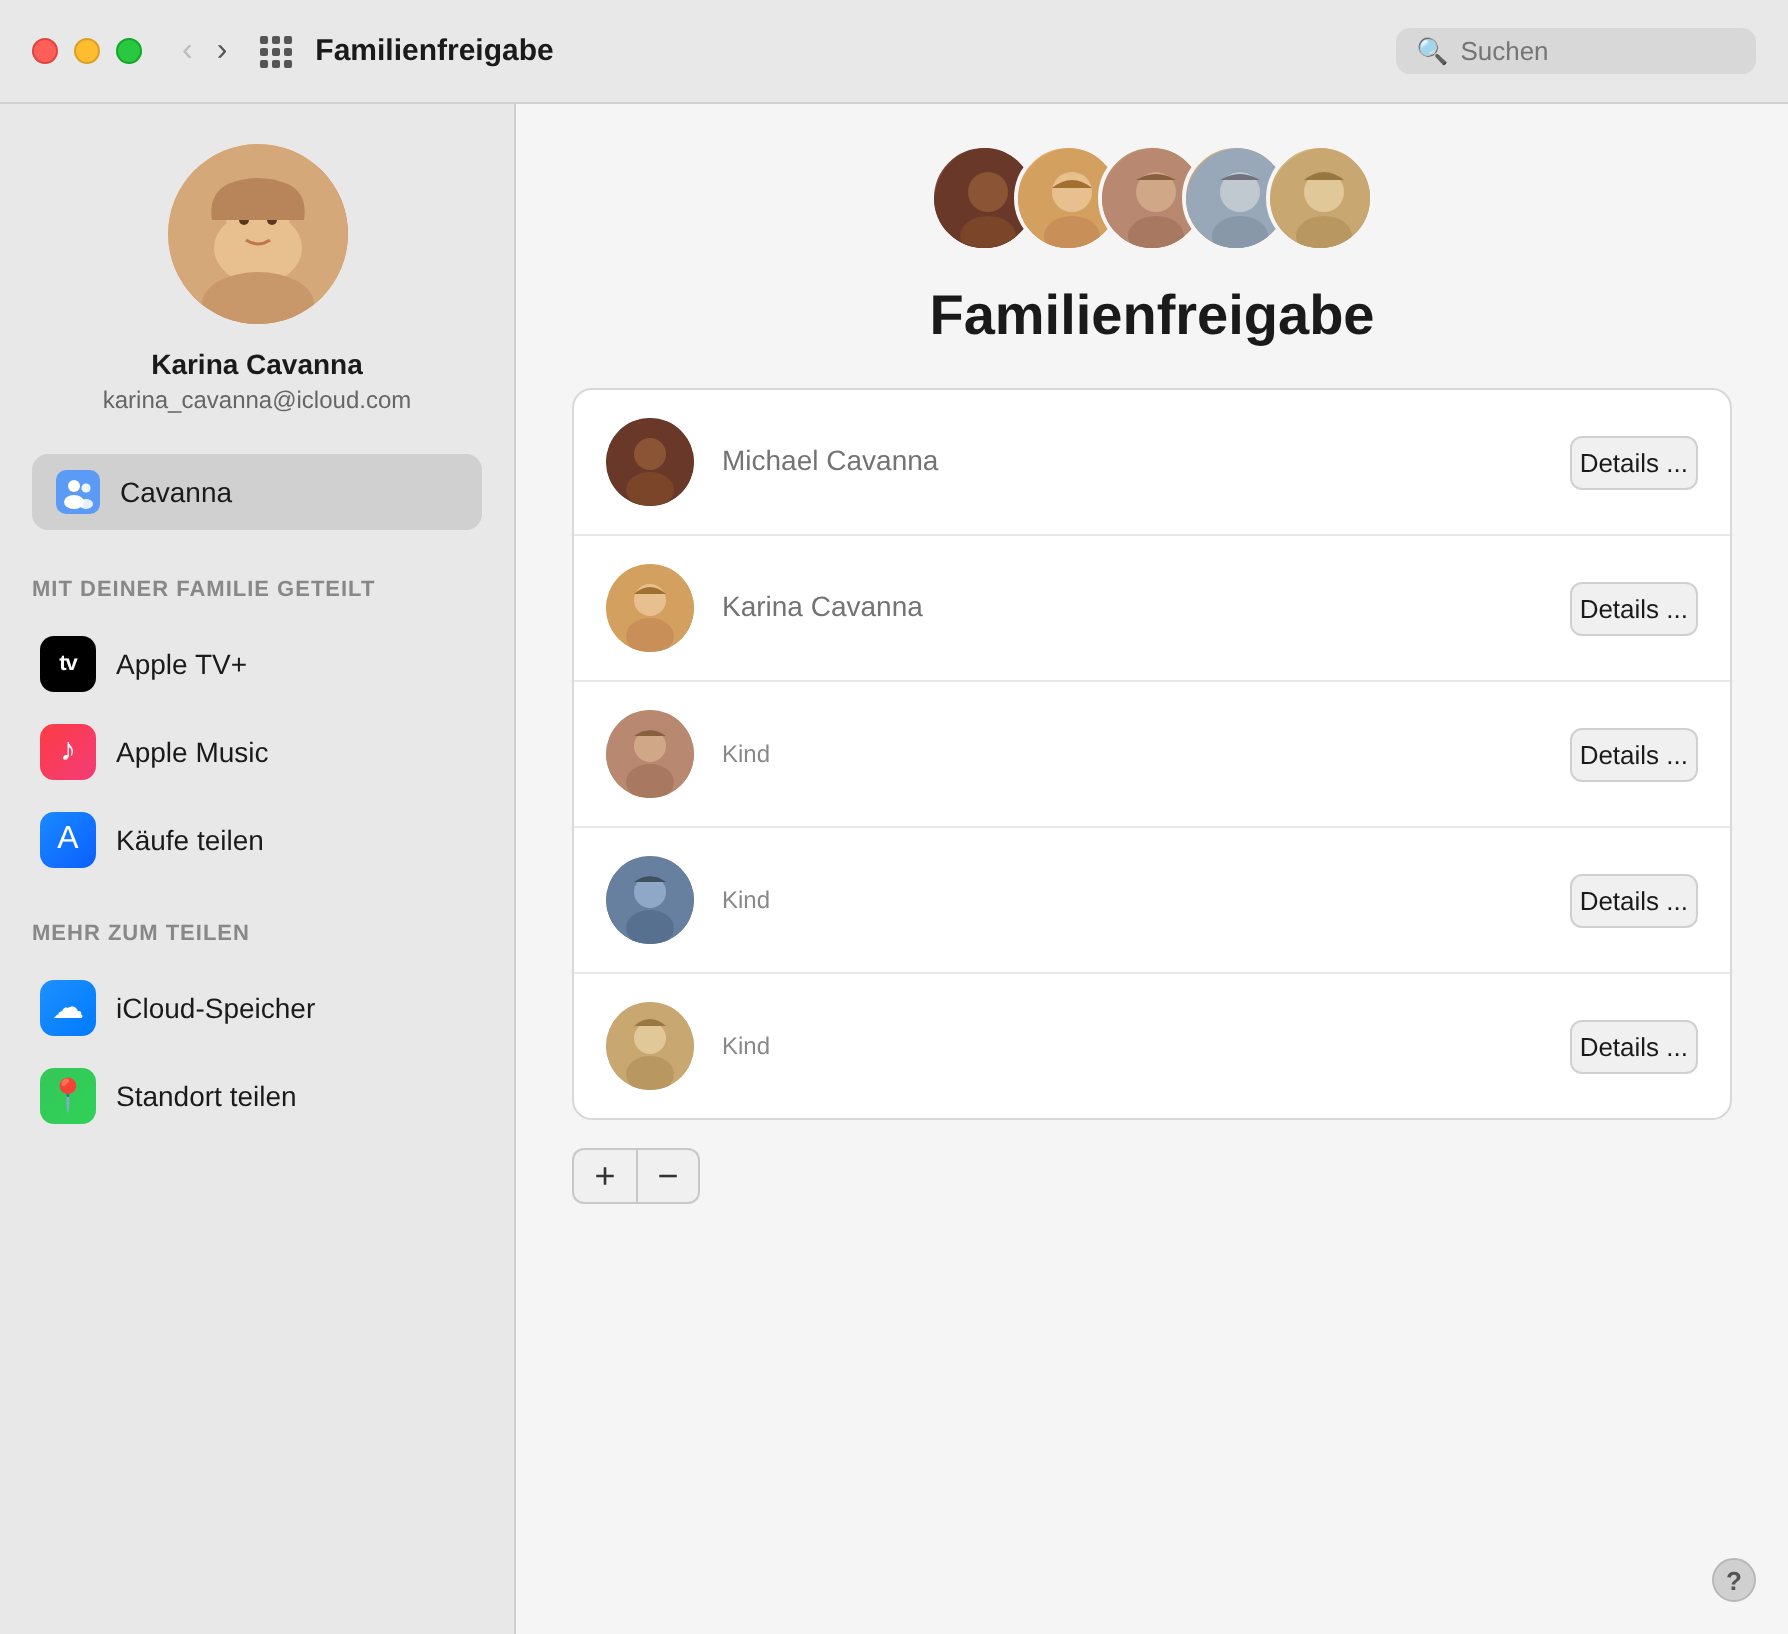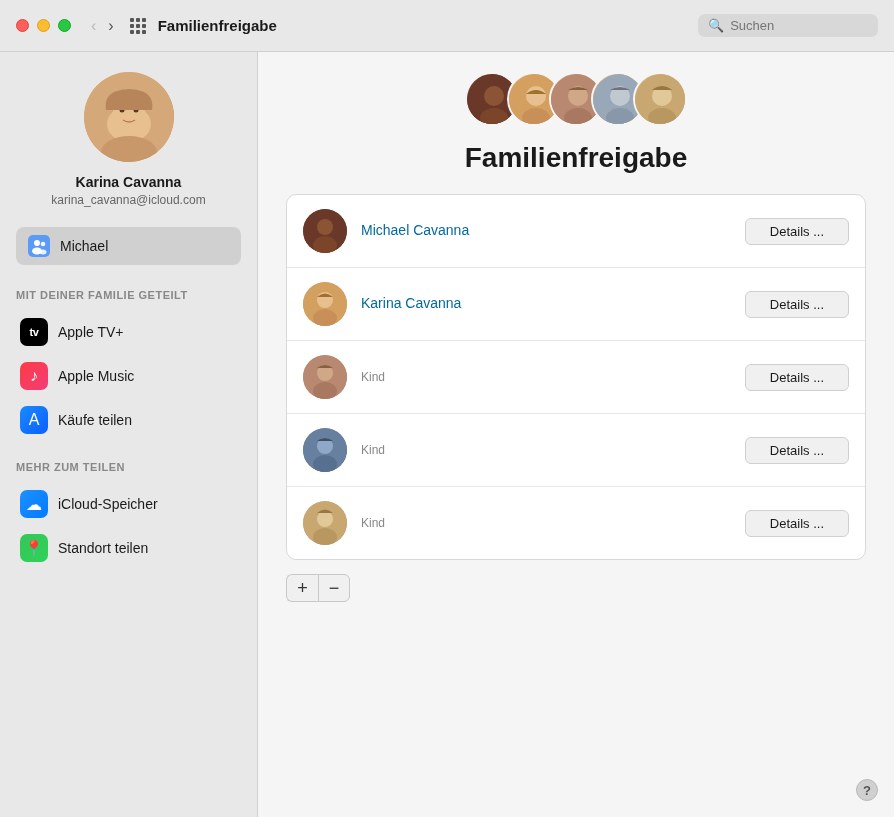--- a/index.html
+++ b/index.html
@@ -280,33 +280,33 @@
     .m-av3 { background: linear-gradient(160deg, #c8a080 0%, #b88868 40%, #a07050 80%); }
     .m-av4 { background: linear-gradient(160deg, #8090a0 0%, #607080 40%, #405060 80%); }
     .m-av5 { background: linear-gradient(160deg, #d0b890 0%, #c0a070 40%, #b09060 80%); }
 
     .member-info {
       flex: 1;
     }
     .member-name {
       font-size: 14px;
       font-weight: 500;
-      color: #0369a1;
+      color: #737373;
       margin-bottom: 2px;
     }
     .member-role {
       font-size: 12px;
       color: #888;
     }
 
     .details-btn {
       background: #f0f0f0;
       border: 1px solid #d0d0d0;
       border-radius: 6px;
-      padding: 5px 24px;
+      padding: 5px 4px;
       font-size: 13px;
       color: #1a1a1a;
       cursor: pointer;
       white-space: nowrap;
     }
 
     
     .list-controls {
       display: flex;
       gap: 0;
@@ -423,21 +423,21 @@
     <button class="family-btn">
       <div class="family-btn-icon">
         <svg width="22" height="22" viewBox="0 0 22 22" fill="none">
           <rect width="22" height="22" rx="5" fill="#5b9af5"></rect>
           <circle cx="9" cy="8" r="3" fill="white"></circle>
           <circle cx="15" cy="9" r="2.3" fill="white" opacity="0.9"></circle>
           <ellipse cx="9" cy="16" rx="5" ry="3.5" fill="white"></ellipse>
           <ellipse cx="15" cy="17" rx="3.5" ry="2.5" fill="white" opacity="0.85"></ellipse>
         </svg>
       </div>
-      <span class="family-btn-label">Michael</span>
+      <span class="family-btn-label">Cavanna</span>
     </button>
 
     <div class="sidebar-section-title">MIT DEINER FAMILIE GETEILT</div>
 
     <div class="sidebar-items">
       <div class="sidebar-item">
         <div class="sidebar-item-icon icon-appletv">
           <span style="font-size:11px;font-weight:800;letter-spacing:-0.5px;">tv</span>
         </div>
         <span class="sidebar-item-label">Apple TV+</span>

